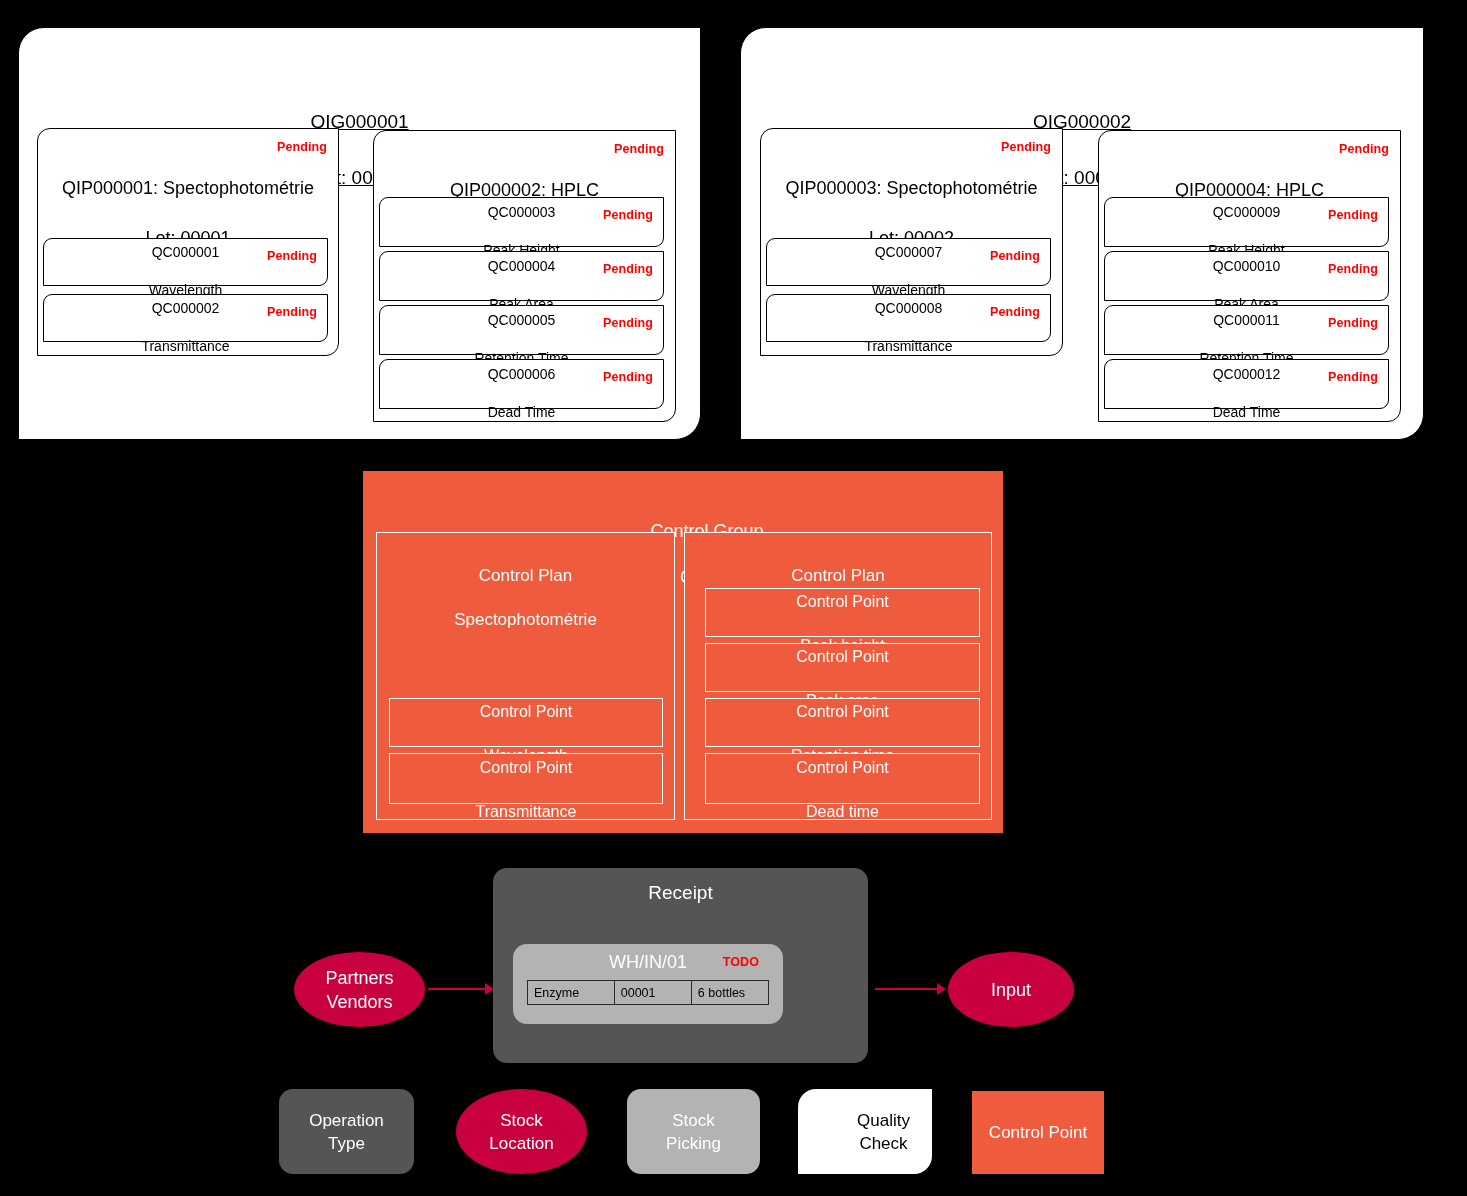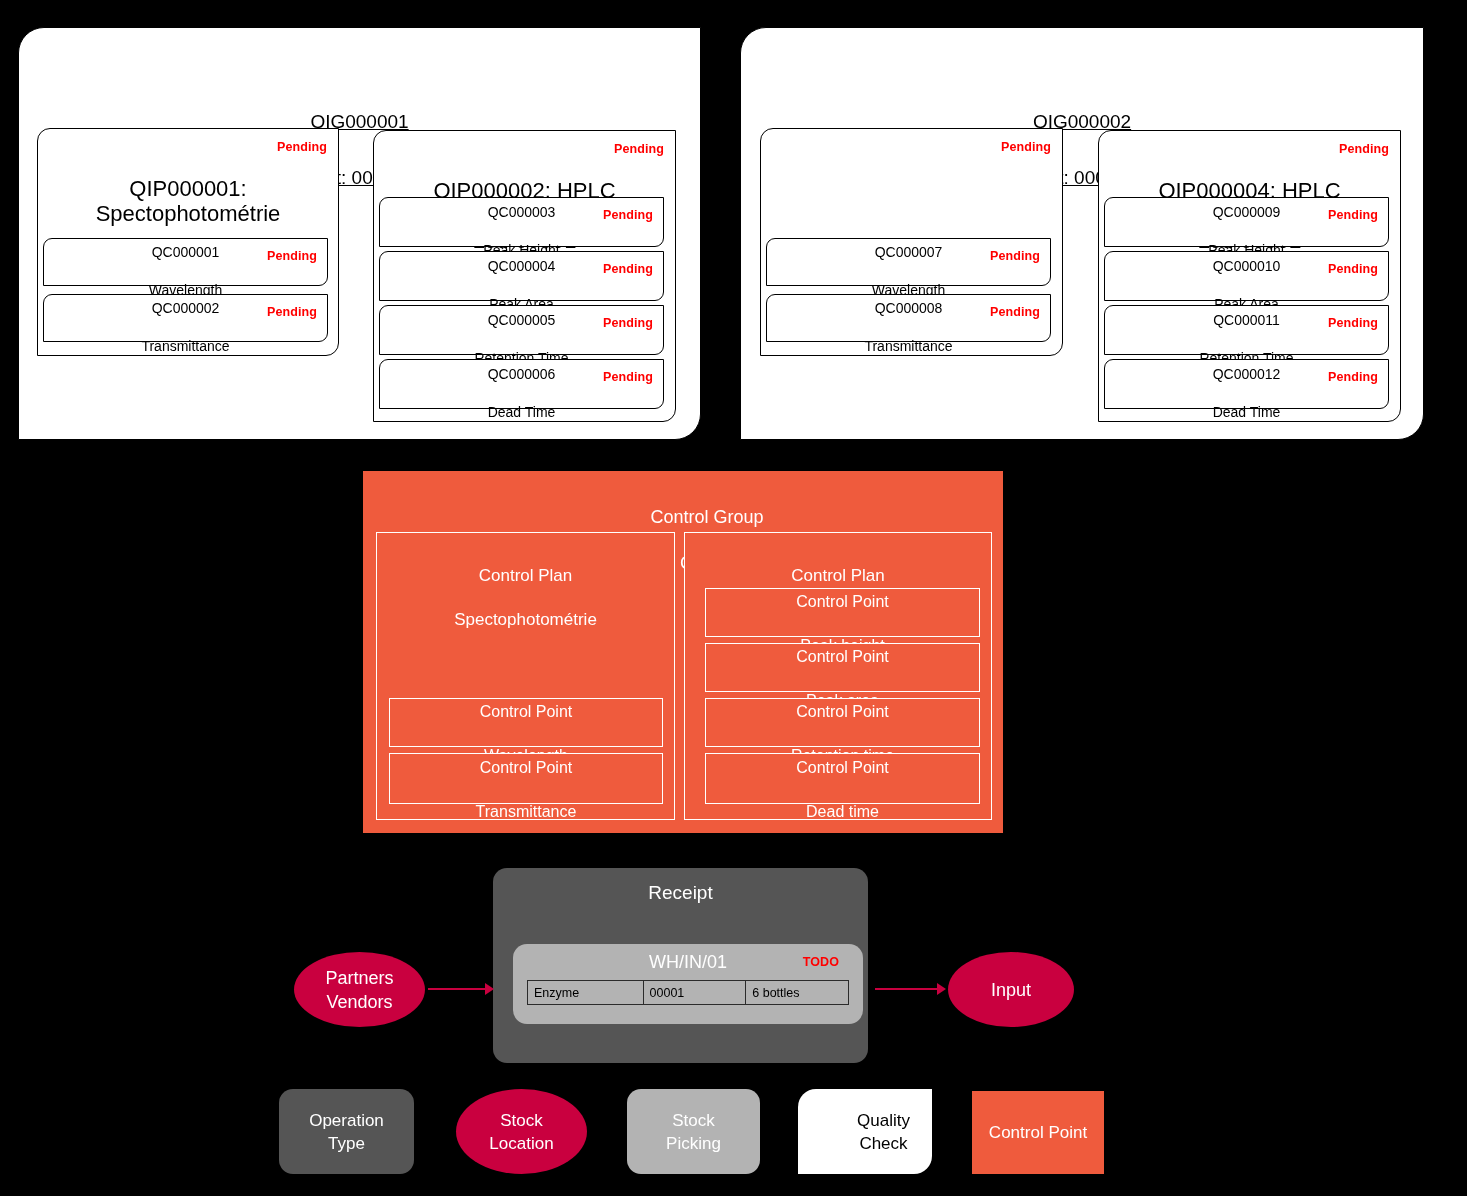--- a/index.html
+++ b/index.html
@@ -22,41 +22,41 @@
   .qig-title{
     position:absolute;left:0;right:0;top:52px;text-align:center;
     color:#000;font-size:19px;line-height:28px;white-space:pre-line;text-decoration:underline;
   }
 
   .qip{
     background:#ffffff;border:1px solid #000;
   }
   .qip-title{
     position:absolute;left:0;right:0;text-align:center;
-    color:#000;font-size:22px;line-height:25px;white-space:pre-line;
+    color:#000;font-size:18px;line-height:25px;white-space:pre-line;
   }
   .badge{
     position:absolute;color:#ff0000;font-size:12.5px;font-weight:bold;
     letter-spacing:.1px;
     text-align:right;
   }
 
   .qc{
     background:#ffffff;border:1px solid #000;
   }
   .qc-text{
     position:absolute;left:0;right:0;top:50%;transform:translateY(-50%);
     text-align:center;color:#000;font-size:14px;line-height:19px;white-space:pre-line;
   }
   .qc .badge{right:10px;top:10px;}
 
   
   .cg{background:#EF5B3D;border:1px solid #EF5B3D;}
   .cg-title{
-    position:absolute;left:0;right:0;top:11px;text-align:center;color:#fff;
+    position:absolute;left:0;right:0;top:25px;text-align:center;color:#fff;
     font-size:18px;line-height:23px;white-space:pre-line;padding-left:48px;
   }
   .cplan{background:#EF5B3D;border:1px solid #ffffff;padding-left:37px;}
   .cplan-title{
     position:absolute;left:0;right:0;top:10px;text-align:center;color:#fff;
     font-size:17px;line-height:22px;white-space:pre-line;
   }
   .cpoint{
     background:#EF5B3D;border:1px solid #ffffff;
     display:flex;align-items:center;justify-content:center;
@@ -178,20 +178,24 @@
 
 <div class="abs qig nb" style="left:740px;top:27px;width:684px;height:413px;">
   <div class="qig-title">
     <span>QIG000002</span><br>
     <span>Lot: 00002</span>
   </div>
 </div>
 
 <div class="abs qip nb-sm" style="left:760px;top:128px;width:303px;height:228px;">
   <div class="badge" style="right:11px;top:11px;">Pending</div>
+  <div class="qip-title" style="top:22px;">
+    <span>QIP000003: Spectophotométrie</span><br>
+    <span>Lot: 00002</span>
+  </div>
 </div>
 <div class="abs qc nb-xs" style="left:766px;top:238px;width:285px;height:48px;">
   <div class="badge">Pending</div>
   <div class="qc-text">
     <span>QC000007</span><br>
     <span>Wavelength</span>
   </div>
 </div>
 <div class="abs qc nb-xs" style="left:766px;top:294px;width:285px;height:48px;">
   <div class="badge">Pending</div>
@@ -291,21 +295,21 @@
   <div>
     <span>Control Point</span><br>
     <span>Dead time</span>
   </div>
 </div>
 
 <div class="abs receipt" style="left:493px;top:868px;width:375px;height:195px;">
   <div class="receipt-title">Receipt</div>
 </div>
 
-<div class="abs picking" style="left:513px;top:944px;width:350px;height:80px;text-decoration:underline;">
+<div class="abs picking" style="left:513px;top:944px;width:270px;height:80px;text-decoration:underline;">
   <div class="picking-title">WH/IN/01</div>
   <div class="badge">TODO</div>
   <table class="rt">
     <tbody>
       <tr>
         <td class="c1">Enzyme</td>
         <td class="c2">00001</td>
         <td class="c3">6 bottles</td>
       </tr>
     </tbody>

